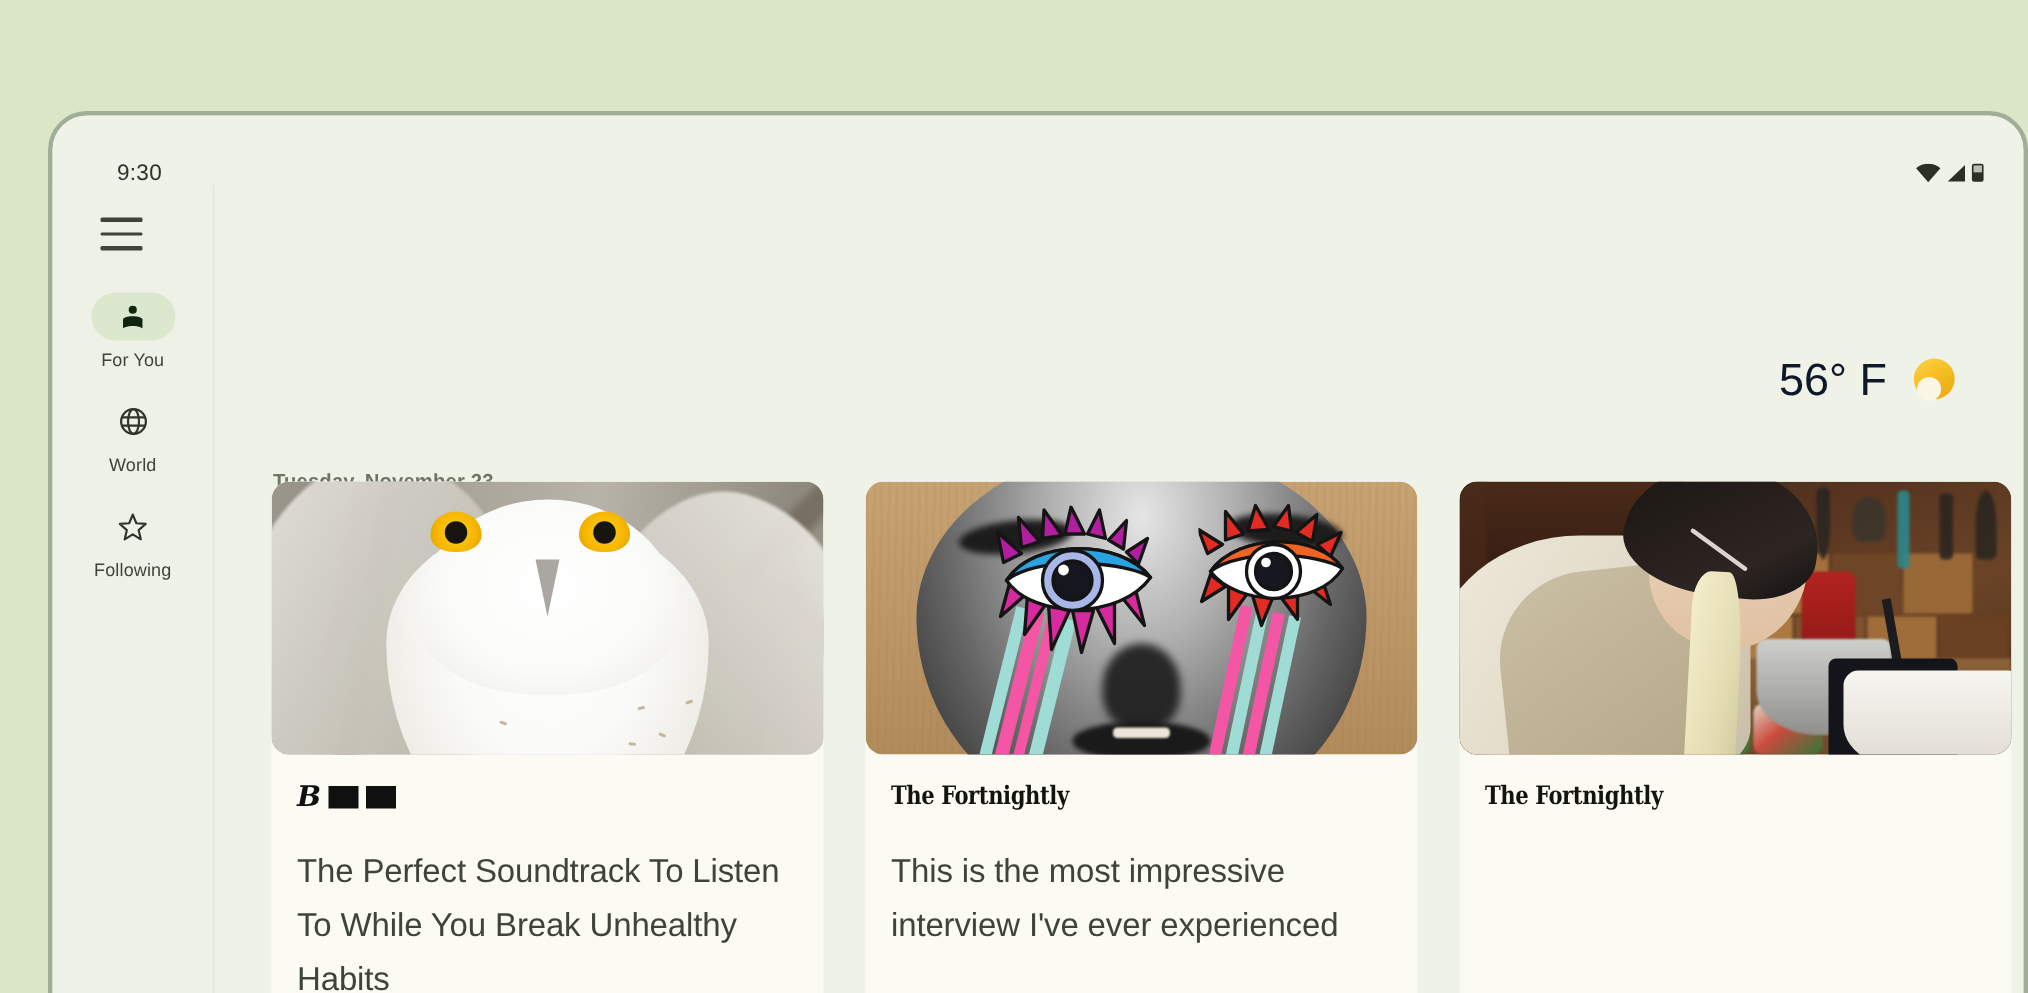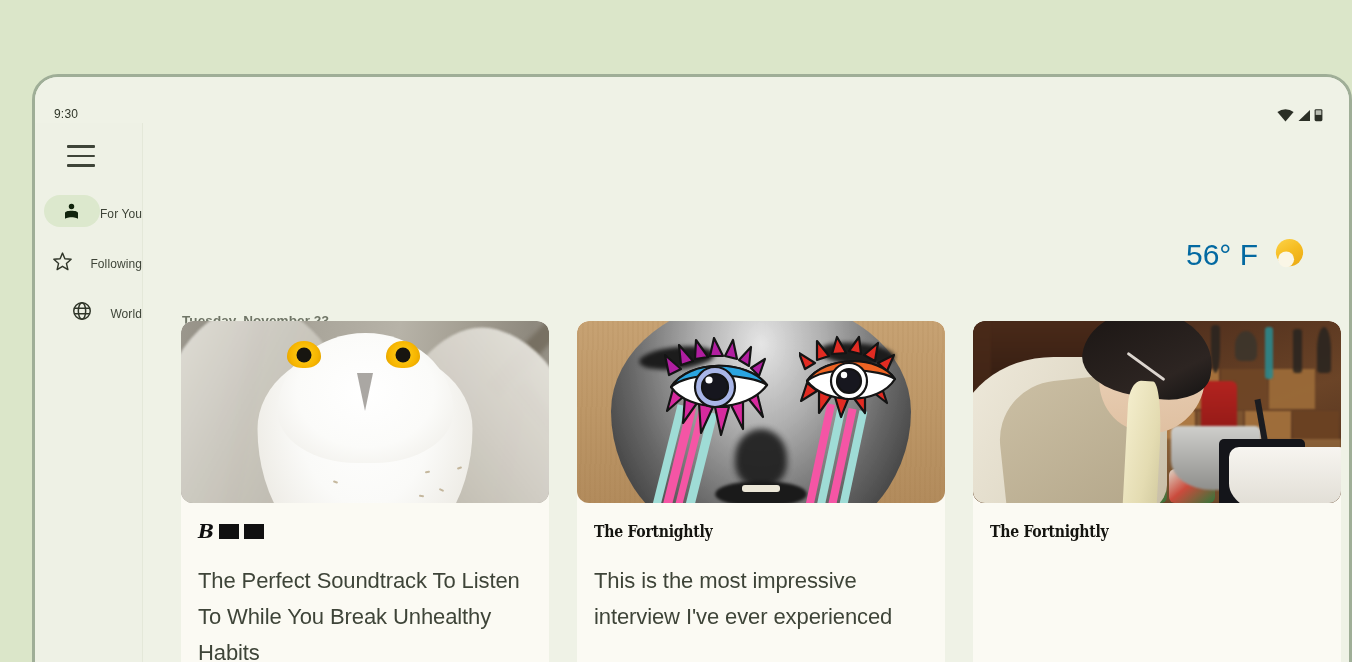--- a/index.html
+++ b/index.html
@@ -26,22 +26,22 @@
     inset: 0;
     background: #eff2e6;
     overflow: hidden;
   }
 
   
   #status-bar {
     position: absolute; top: 0; left: 0; right: 0; height: 46px;
   }
   #status-time {
-    position: absolute; left: 19px; top: 30px;
-    font-size: 12px; color: #2f3528; letter-spacing: .2px;
+    position: absolute; left: 43px; top: 30px;
+    font-size: 15px; color: #2f3528; letter-spacing: .2px;
   }
   #status-icons {
     position: absolute; right: 26px; top: 31px;
     display: flex; align-items: center; gap: 3px;
   }
   .sbicon { display: block; }
 
   
   #nav-rail {
     position: absolute; left: 0; top: 46px; bottom: 0; width: 108px;
@@ -54,22 +54,22 @@
     display: flex; flex-direction: column; justify-content: space-between;
     cursor: pointer;
   }
   #menu-button span {
     display: block; height: 2.6px; width: 28px; background: #3e4438; border-radius: 1px;
   }
   #rail-items {
     position: absolute; left: 0; right: 0; top: 72px;
   }
   .rail-item {
-    display: flex; flex-direction: row; align-items: center;
-    margin-bottom: 18px; cursor: pointer; justify-content: flex-end;
+    display: flex; flex-direction: column; align-items: center;
+    margin-bottom: 18px; cursor: pointer;
   }
   .rail-pill {
     width: 56px; height: 32px; border-radius: 16px;
     display: flex; align-items: center; justify-content: center;
   }
   .rail-item.active .rail-pill { background: #dce8cd; }
   .rail-label {
     margin-top: 6px; font-size: 12px; color: #3e4438; letter-spacing: .1px;
   }
 
@@ -88,21 +88,21 @@
   }
   #page-date {
     position: absolute; left: 1px; top: 190px;
     font-size: 13.5px; color: #6f7566; font-weight: 700; letter-spacing: .1px;
   }
   #weather {
     position: absolute; right: 2px; top: 131px;
     transform: translateY(-50%);
     display: flex; align-items: center; gap: 14px;
   }
-  #weather-temp { font-size: 30px; color: #0369a1; font-weight: 400; }
+  #weather-temp { font-size: 30px; color: #0f172a; font-weight: 400; }
   #weather-icon { width: 35px; height: 35px; position: relative; }
 
   
   #cards {
     position: absolute; left: 38px; top: 198px; right: 0;
     display: flex; gap: 28px;
   }
   .card {
     width: 368px; flex: 0 0 368px;
     background: #fbfaf3;
@@ -347,37 +347,37 @@
             <svg width="21" height="21" viewBox="0 0 24 24">
               <circle cx="12" cy="6.3" r="3.1" fill="#11240d"></circle>
               <path d="M4.6 20.3 V13.6 C4.6 12.3 7.9 11.2 12 11.2 C16.1 11.2 19.4 12.3 19.4 13.6 V20.3 C19.4 20.3 16.6 18.6 12 18.6 C7.4 18.6 4.6 20.3 4.6 20.3 Z" fill="#11240d"></path>
             </svg>
           </div>
           <div class="rail-label">For You</div>
         </div>
 
         <div class="rail-item">
           <div class="rail-pill">
-            <svg width="23" height="23" viewBox="0 0 24 24" fill="none" stroke="#2f3528" stroke-width="1.5" stroke-linejoin="round">
-              <path d="M12 3.2 L14.5 9.2 L21 9.7 L16.1 14 L17.6 20.4 L12 17 L6.4 20.4 L7.9 14 L3 9.7 L9.5 9.2 Z"></path>
-            </svg>
-          </div>
-          <div class="rail-label">Following</div>
-        </div>
-
-        <div class="rail-item">
-          <div class="rail-pill">
             <svg width="22" height="22" viewBox="0 0 24 24" fill="none" stroke="#2f3528" stroke-width="1.6">
               <circle cx="12" cy="12" r="9"></circle>
               <ellipse cx="12" cy="12" rx="4" ry="9"></ellipse>
               <line x1="3.3" y1="9" x2="20.7" y2="9"></line>
               <line x1="3.3" y1="15" x2="20.7" y2="15"></line>
             </svg>
           </div>
           <div class="rail-label">World</div>
+        </div>
+
+        <div class="rail-item">
+          <div class="rail-pill">
+            <svg width="23" height="23" viewBox="0 0 24 24" fill="none" stroke="#2f3528" stroke-width="1.5" stroke-linejoin="round">
+              <path d="M12 3.2 L14.5 9.2 L21 9.7 L16.1 14 L17.6 20.4 L12 17 L6.4 20.4 L7.9 14 L3 9.7 L9.5 9.2 Z"></path>
+            </svg>
+          </div>
+          <div class="rail-label">Following</div>
         </div>
 
 
       </div>
     </div>
 
     <div id="main">
 
       <div id="header">
         <div id="page-date">Tuesday, November 23</div>

